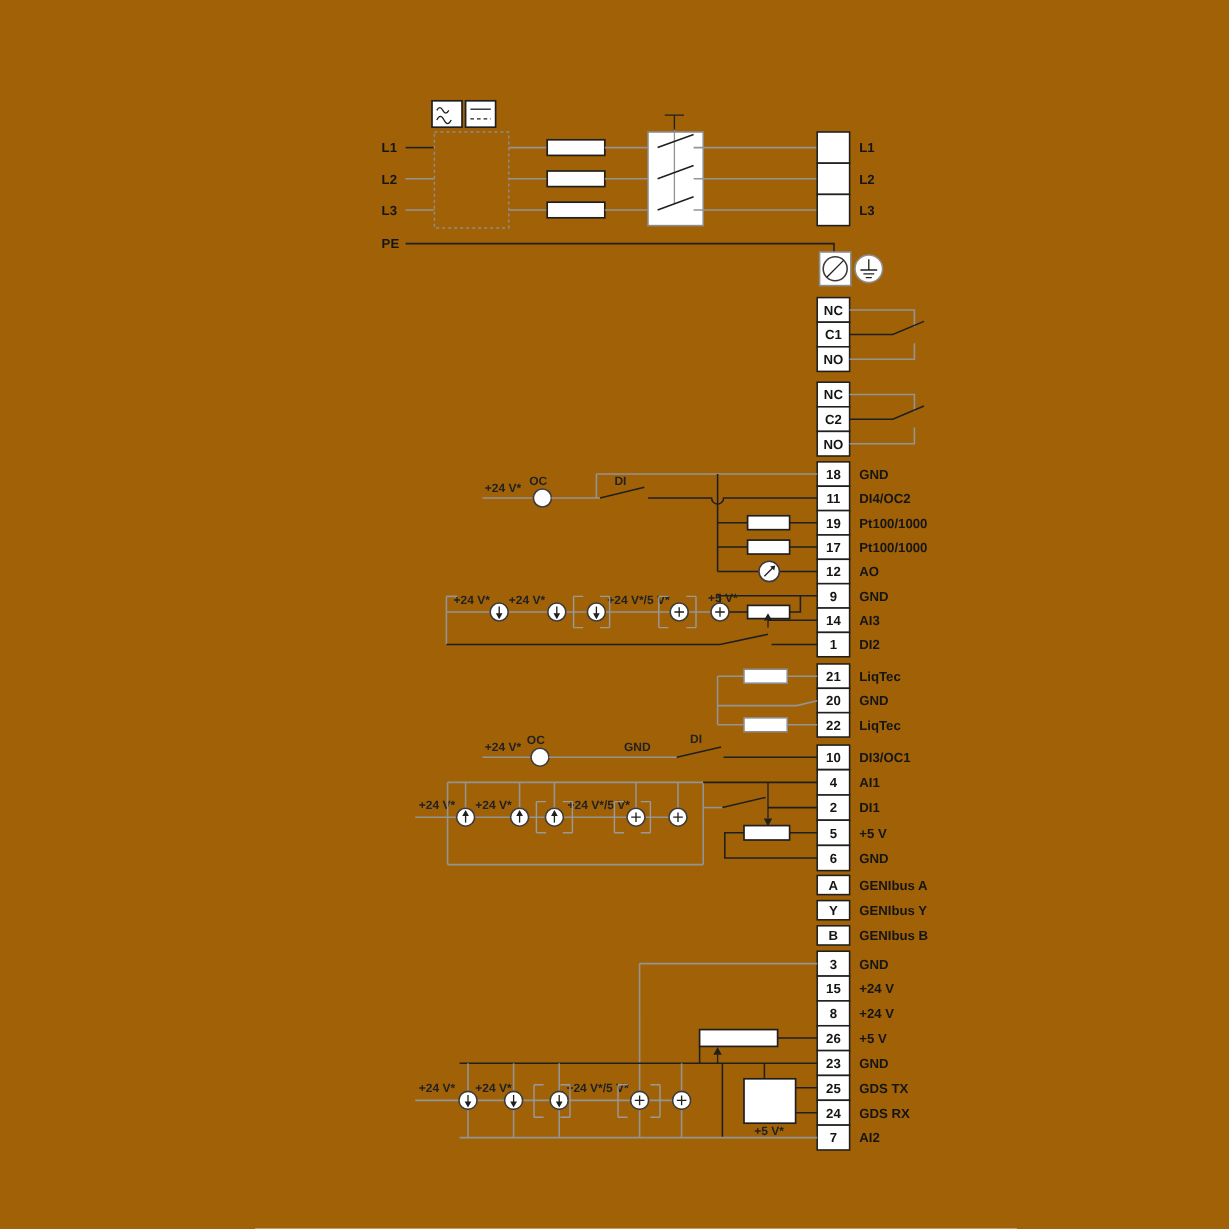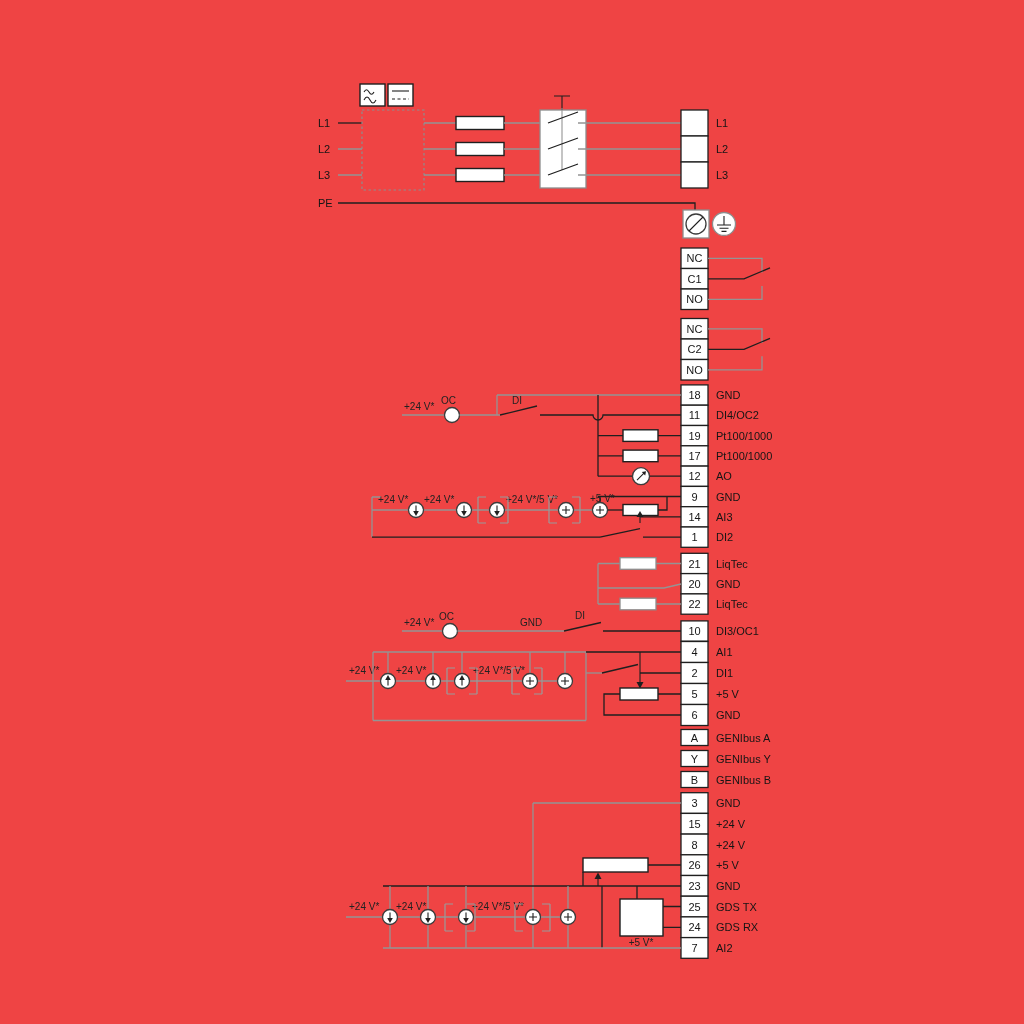--- a/index.html
+++ b/index.html
@@ -1,16 +1,16 @@
 <!DOCTYPE html>
 <html><head>
 <meta charset="utf-8">
 <style>
   html,body{margin:0;padding:0;background:#ffffff;}
-  .page{width:1024px;height:1024px;background:#ef4444;position:relative;overflow:hidden;}
+  .page{width:1024px;height:1024px;background:#a16207;position:relative;overflow:hidden;font-weight:bold;}
   svg{display:block;}
   .k{fill:none;stroke:#1f1f1f;stroke-width:1.3;}
   .w{fill:none;stroke:#949494;stroke-width:1.3;}
   .thin{stroke-width:1.1;}
   .cell{fill:#ffffff;stroke:#1f1f1f;stroke-width:1.3;}
   .gbox{fill:#ffffff;stroke:#8d8d8d;stroke-width:1.3;}
   .box{fill:#ffffff;stroke:#1f1f1f;stroke-width:1.4;}
   .dash{fill:none;stroke:#8d8d8d;stroke-width:1.2;stroke-dasharray:2.5 2.5;}
   .circ{fill:#ffffff;stroke:#3b3b3b;stroke-width:1.3;}
   .bk{fill:none;stroke:#9a9a9a;stroke-width:1.2;}

